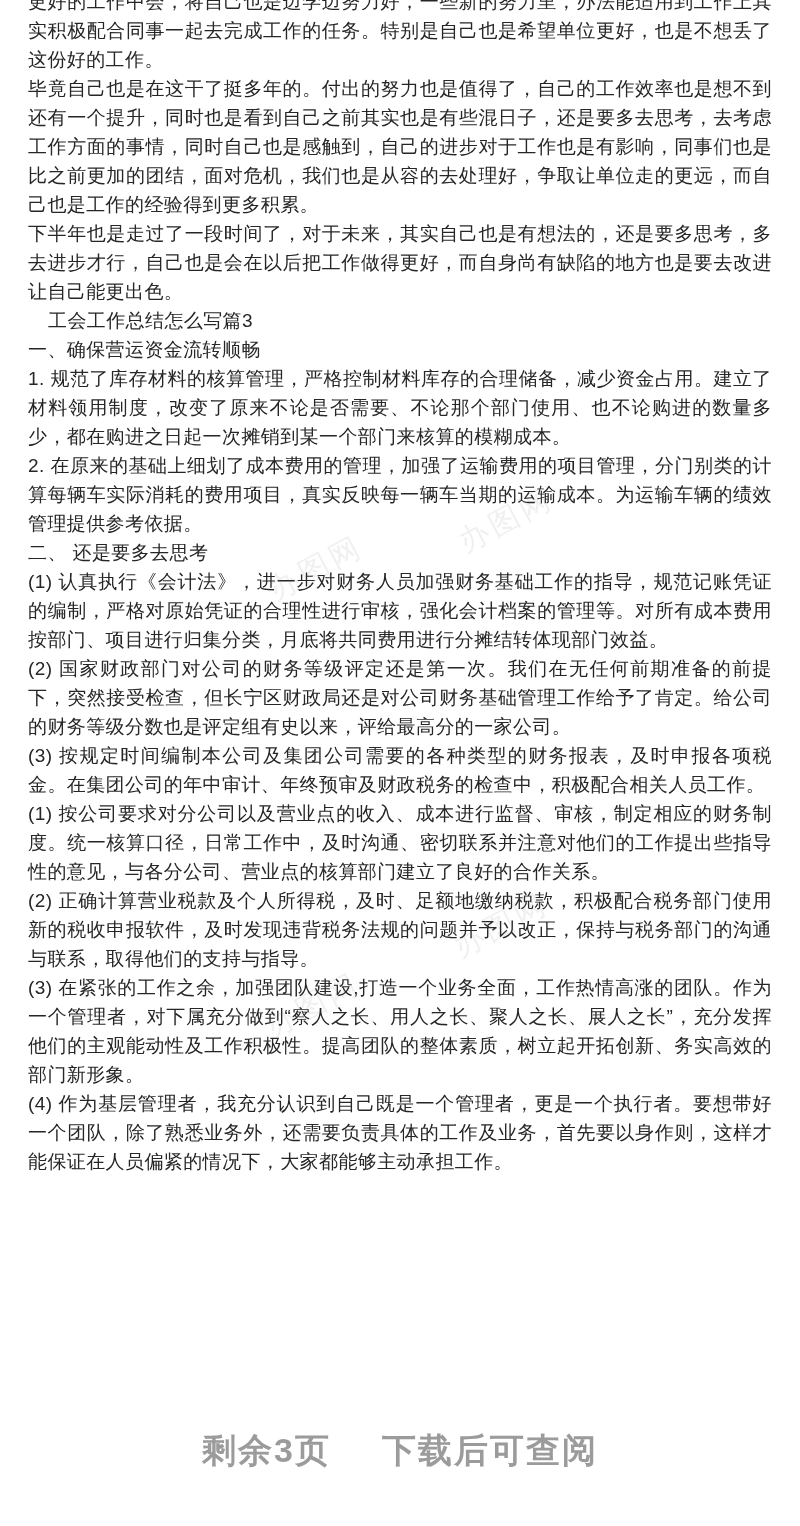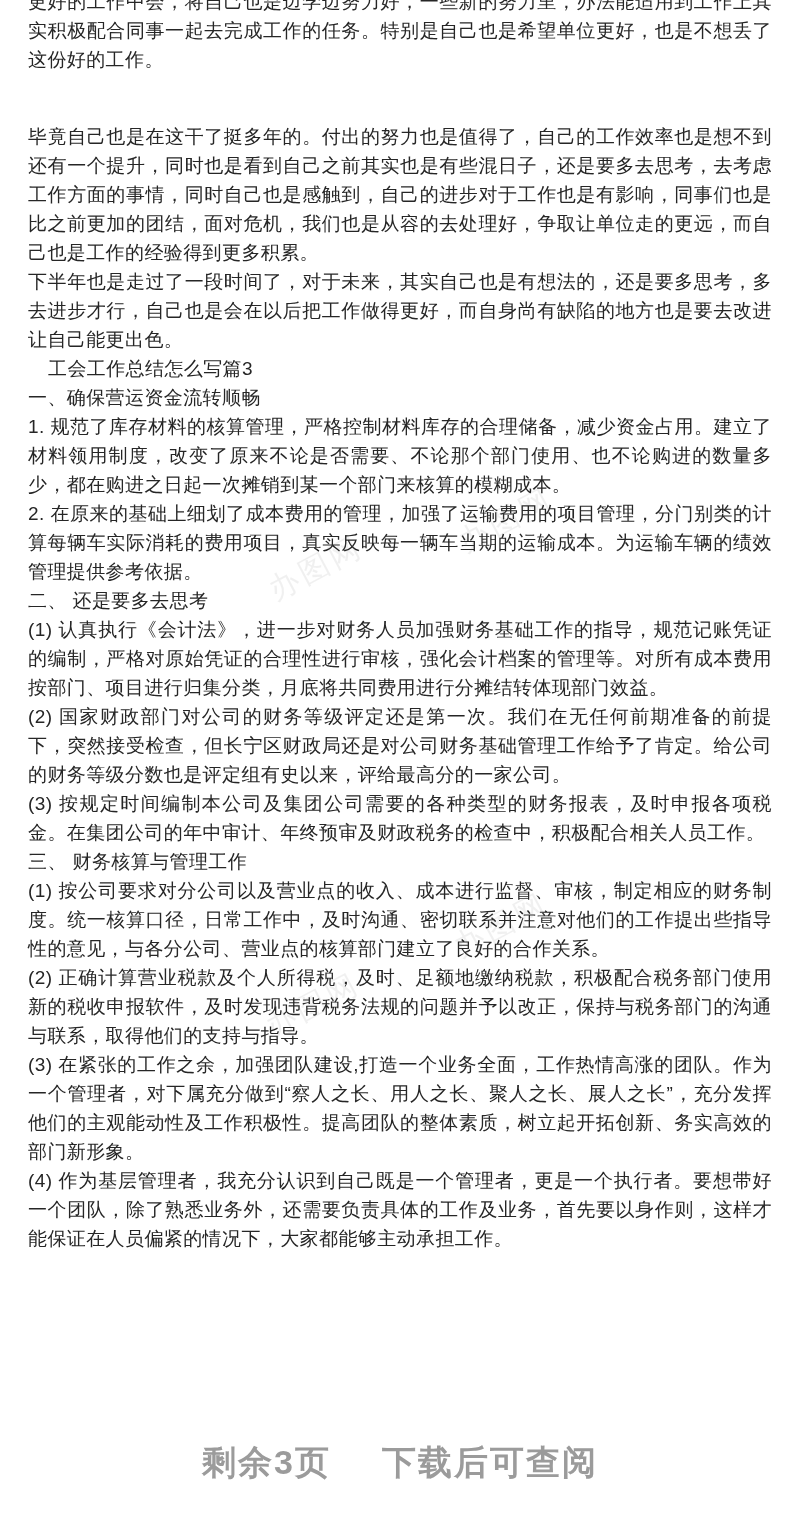--- a/index.html
+++ b/index.html
@@ -18,42 +18,42 @@
   .doc-body {
     padding: 0 28px;
     margin-top: -13px;           
     color: #262626;
     font-size: 19px;
     line-height: 29px;
     text-align: justify;
     letter-spacing: 0.4px;
   }
   .doc-body p { margin: 0; }
-  .doc-body p.gap-top { margin-top: 48px; }
+  .doc-body p.gap-top { }
   .doc-body p.indent-half { text-indent: 8px; margin-left: 12px; }
   .watermark {
     position: absolute;
     color: #777777;
     opacity: 0.10;
     font-size: 30px;
     letter-spacing: 4px;
     transform: rotate(-28deg);
     pointer-events: none;
     user-select: none;
     white-space: nowrap;
   }
   .wm1 { left: 455px; top: 500px; }
   .wm2 { left: 265px; top: 548px; }
   .wm3 { left: 450px; top: 905px; }
   .wm4 { left: 262px; top: 985px; }
   .doc-footer {
     position: absolute;
     left: 0;
     right: 0;
-    bottom: 40px;
+    bottom: 52px;
     display: flex;
     justify-content: center;
     align-items: baseline;
     gap: 51px;
     color: #9b9b9b;
     font-size: 34px;
     font-weight: 700;
     letter-spacing: 2px;
   }
 </style>
@@ -72,21 +72,20 @@
     <p class="gap-top">毕竟自己也是在这干了挺多年的。付出的努力也是值得了，自己的工作效率也是想不到还有一个提升，同时也是看到自己之前其实也是有些混日子，还是要多去思考，去考虑工作方面的事情，同时自己也是感触到，自己的进步对于工作也是有影响，同事们也是比之前更加的团结，面对危机，我们也是从容的去处理好，争取让单位走的更远，而自己也是工作的经验得到更多积累。</p>
     <p>下半年也是走过了一段时间了，对于未来，其实自己也是有想法的，还是要多思考，多去进步才行，自己也是会在以后把工作做得更好，而自身尚有缺陷的地方也是要去改进让自己能更出色。</p>
     <p class="indent-half">工会工作总结怎么写篇3</p>
     <p>一、确保营运资金流转顺畅</p>
     <p>1. 规范了库存材料的核算管理，严格控制材料库存的合理储备，减少资金占用。建立了材料领用制度，改变了原来不论是否需要、不论那个部门使用、也不论购进的数量多少，都在购进之日起一次摊销到某一个部门来核算的模糊成本。</p>
     <p>2. 在原来的基础上细划了成本费用的管理，加强了运输费用的项目管理，分门别类的计算每辆车实际消耗的费用项目，真实反映每一辆车当期的运输成本。为运输车辆的绩效管理提供参考依据。</p>
     <p>二、 还是要多去思考</p>
     <p>(1) 认真执行《会计法》，进一步对财务人员加强财务基础工作的指导，规范记账凭证的编制，严格对原始凭证的合理性进行审核，强化会计档案的管理等。对所有成本费用按部门、项目进行归集分类，月底将共同费用进行分摊结转体现部门效益。</p>
     <p>(2) 国家财政部门对公司的财务等级评定还是第一次。我们在无任何前期准备的前提下，突然接受检查，但长宁区财政局还是对公司财务基础管理工作给予了肯定。给公司的财务等级分数也是评定组有史以来，评给最高分的一家公司。</p>
     <p>(3) 按规定时间编制本公司及集团公司需要的各种类型的财务报表，及时申报各项税金。在集团公司的年中审计、年终预审及财政税务的检查中，积极配合相关人员工作。</p>
-    <p>三、 财务核算与管理工作</p>
     <p>(1) 按公司要求对分公司以及营业点的收入、成本进行监督、审核，制定相应的财务制度。统一核算口径，日常工作中，及时沟通、密切联系并注意对他们的工作提出些指导性的意见，与各分公司、营业点的核算部门建立了良好的合作关系。</p>
     <p>(2) 正确计算营业税款及个人所得税，及时、足额地缴纳税款，积极配合税务部门使用新的税收申报软件，及时发现违背税务法规的问题并予以改正，保持与税务部门的沟通与联系，取得他们的支持与指导。</p>
     <p>(3) 在紧张的工作之余，加强团队建设,打造一个业务全面，工作热情高涨的团队。作为一个管理者，对下属充分做到“察人之长、用人之长、聚人之长、展人之长”，充分发挥他们的主观能动性及工作积极性。提高团队的整体素质，树立起开拓创新、务实高效的部门新形象。</p>
     <p>(4) 作为基层管理者，我充分认识到自己既是一个管理者，更是一个执行者。要想带好一个团队，除了熟悉业务外，还需要负责具体的工作及业务，首先要以身作则，这样才能保证在人员偏紧的情况下，大家都能够主动承担工作。</p>
   </div>
 
   <div class="doc-footer">
     <span>剩余3页</span>
     <span>下载后可查阅</span>
   </div>

